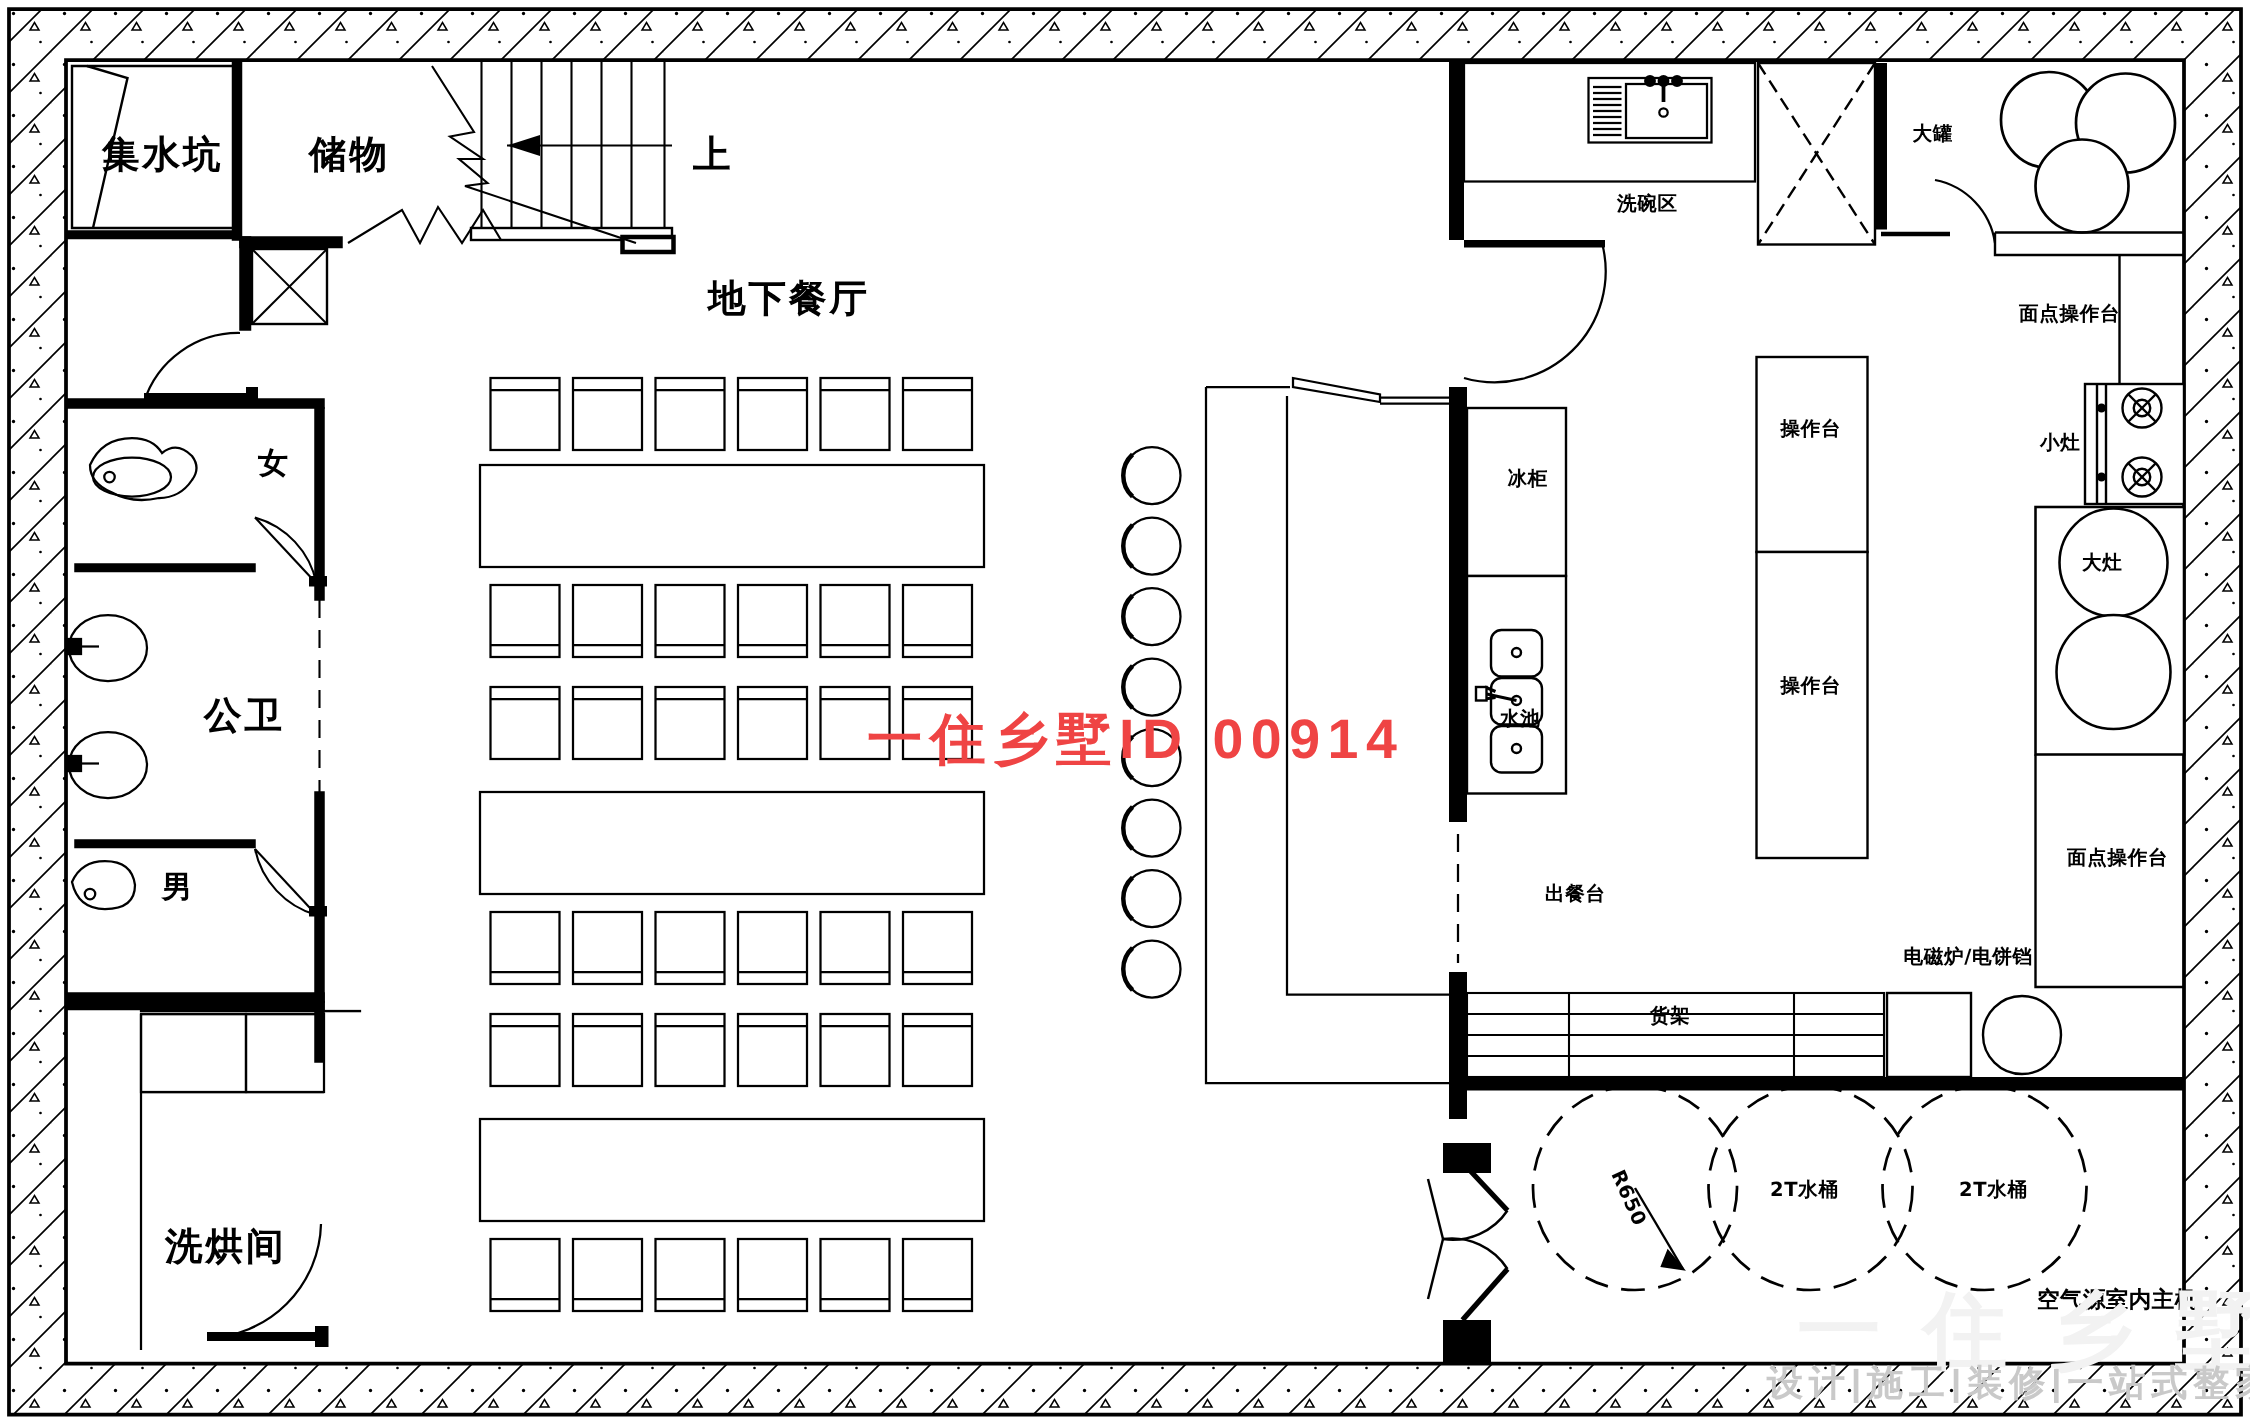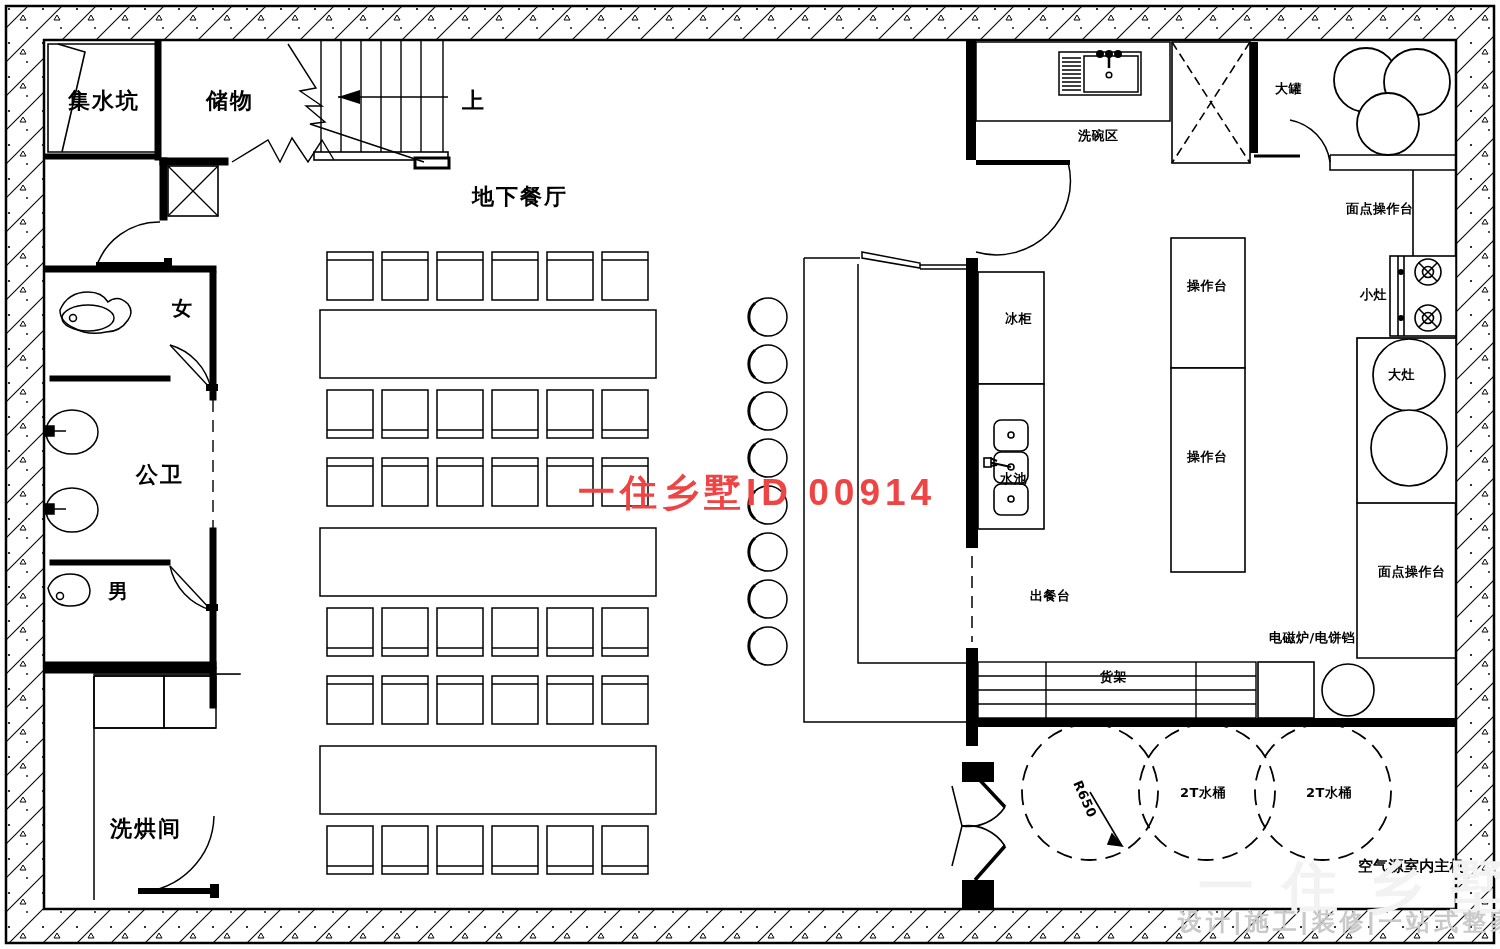--- a/index.html
+++ b/index.html
@@ -1,20 +1,20 @@
 <!DOCTYPE html>
 <html><head>
 <meta charset="utf-8">
 <style>
   html,body{margin:0;padding:0;background:#ffffff;}
   body{font-family:"Liberation Sans","DejaVu Sans",sans-serif;}
   #plan{position:relative;width:1500px;height:949px;background:#fff;overflow:hidden;}
   #plan svg{position:absolute;left:0;top:0;}
   .lbl{position:absolute;color:#000;white-space:nowrap;font-family:"DejaVu Sans","Liberation Sans",sans-serif;font-weight:700;}
-  .lbl.big{font-size:22px;letter-spacing:2px;}
+  .lbl.big{font-size:25px;letter-spacing:2px;}
   .lbl.med{font-size:20px;letter-spacing:1px;}
   .lbl.sm{font-size:13px;letter-spacing:0.5px;}
   .lbl.xs{font-size:15px;letter-spacing:0.3px;font-family:Liberation Serif, serif;}
   .wm{position:absolute;color:#ef4444;font-weight:700;white-space:nowrap;pointer-events:none;}
   .wm2{position:absolute;color:#f2f2f2;font-weight:700;white-space:nowrap;pointer-events:none;}
   .wmdark{position:absolute;color:#c9c9c9;font-weight:700;white-space:nowrap;pointer-events:none;}
 </style>
 </head>
 <body>
 

